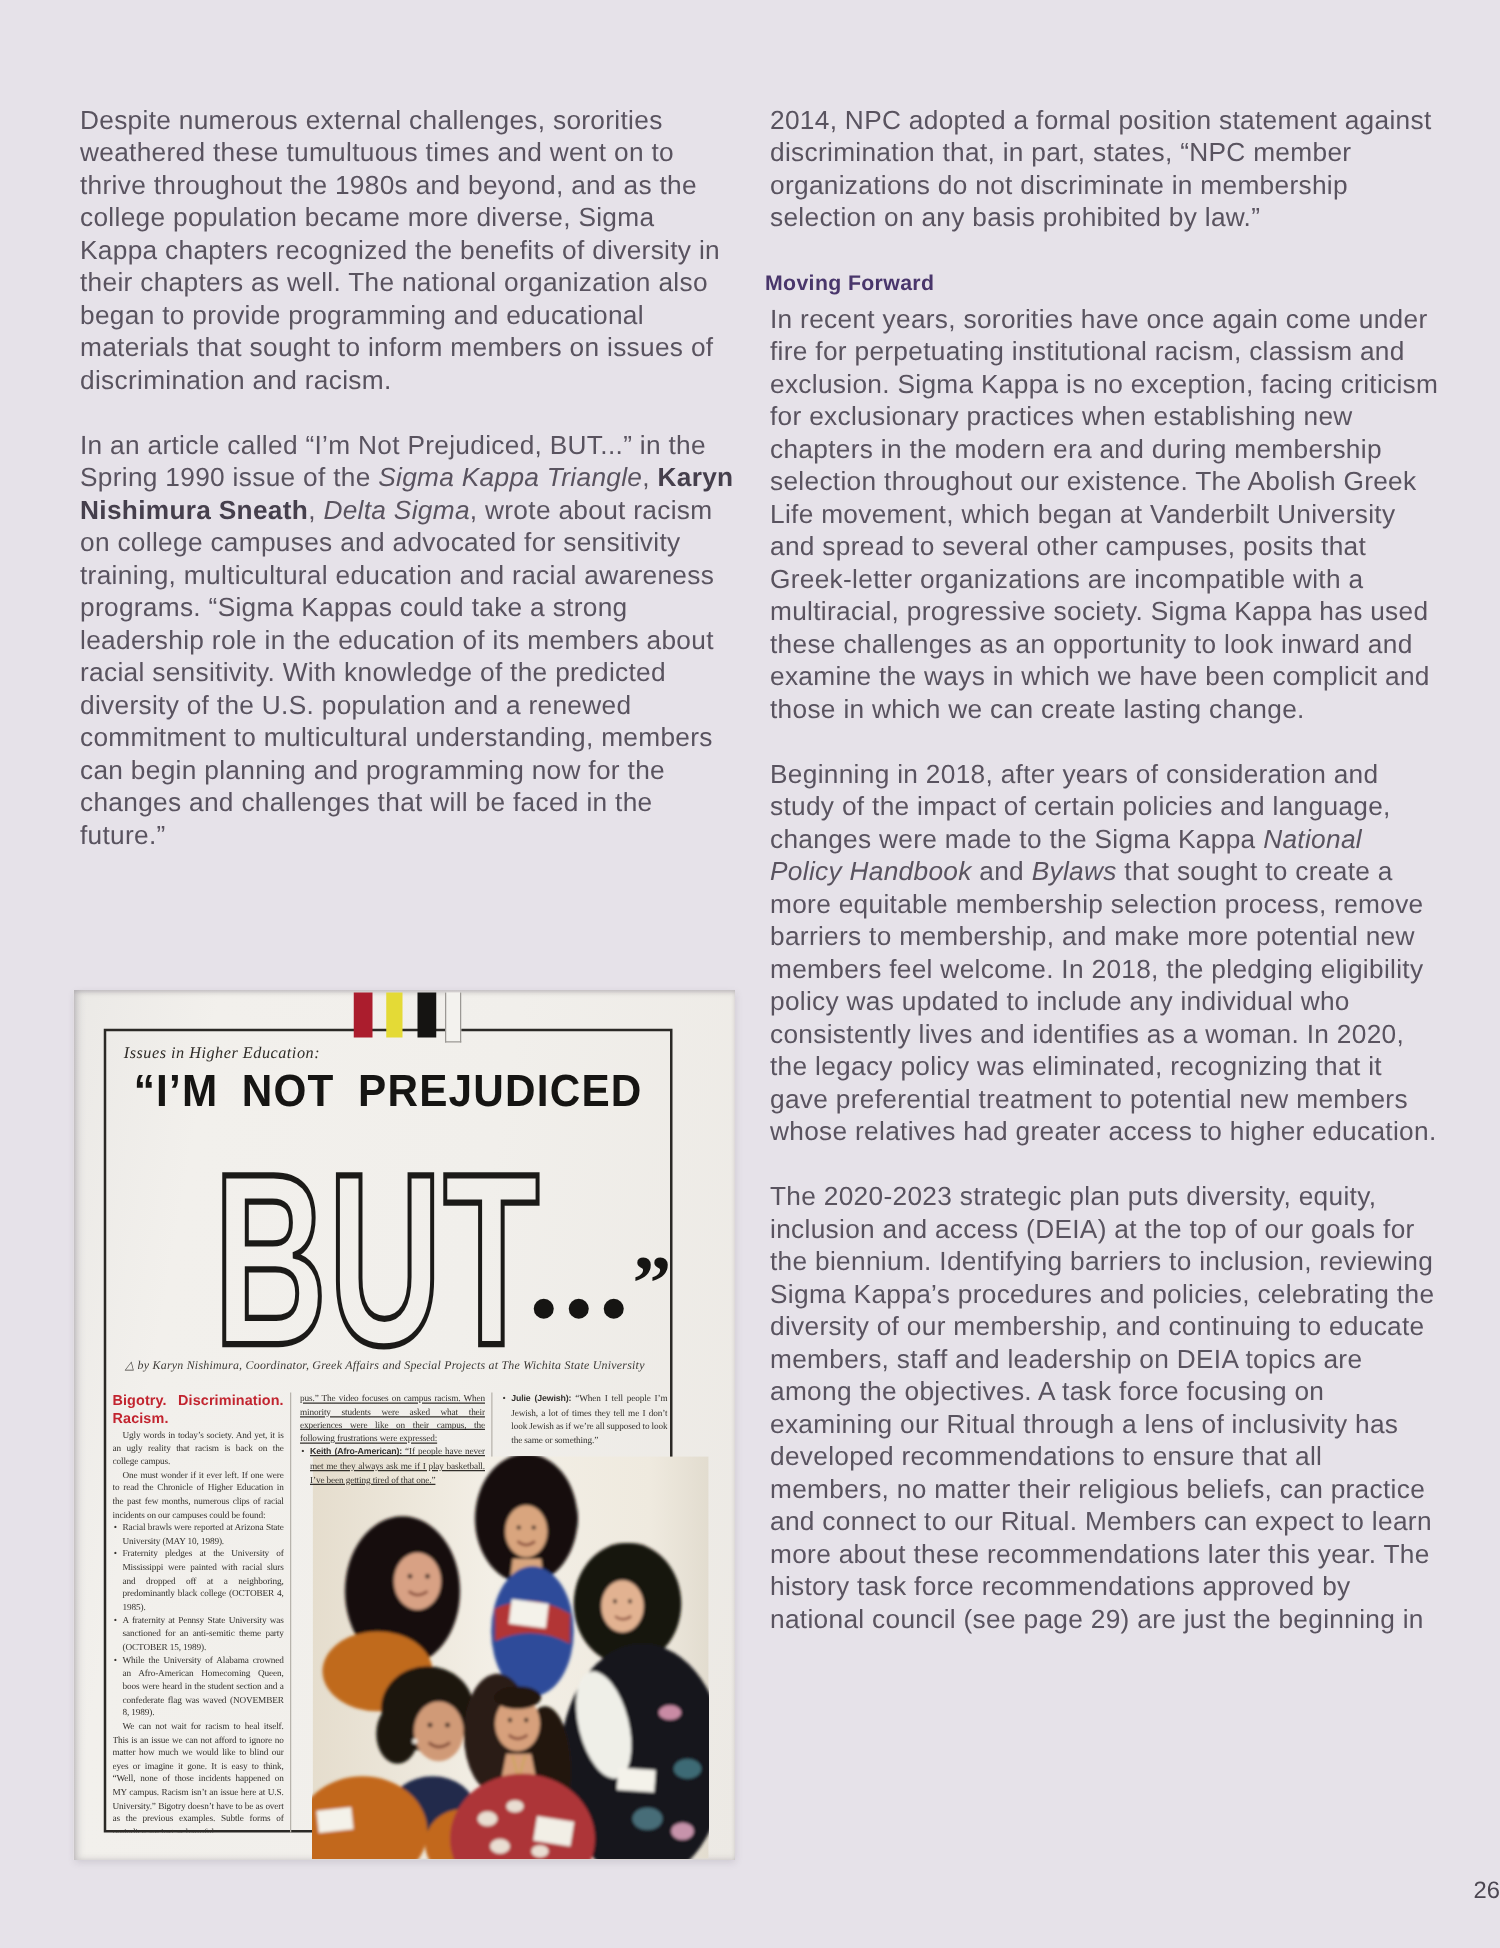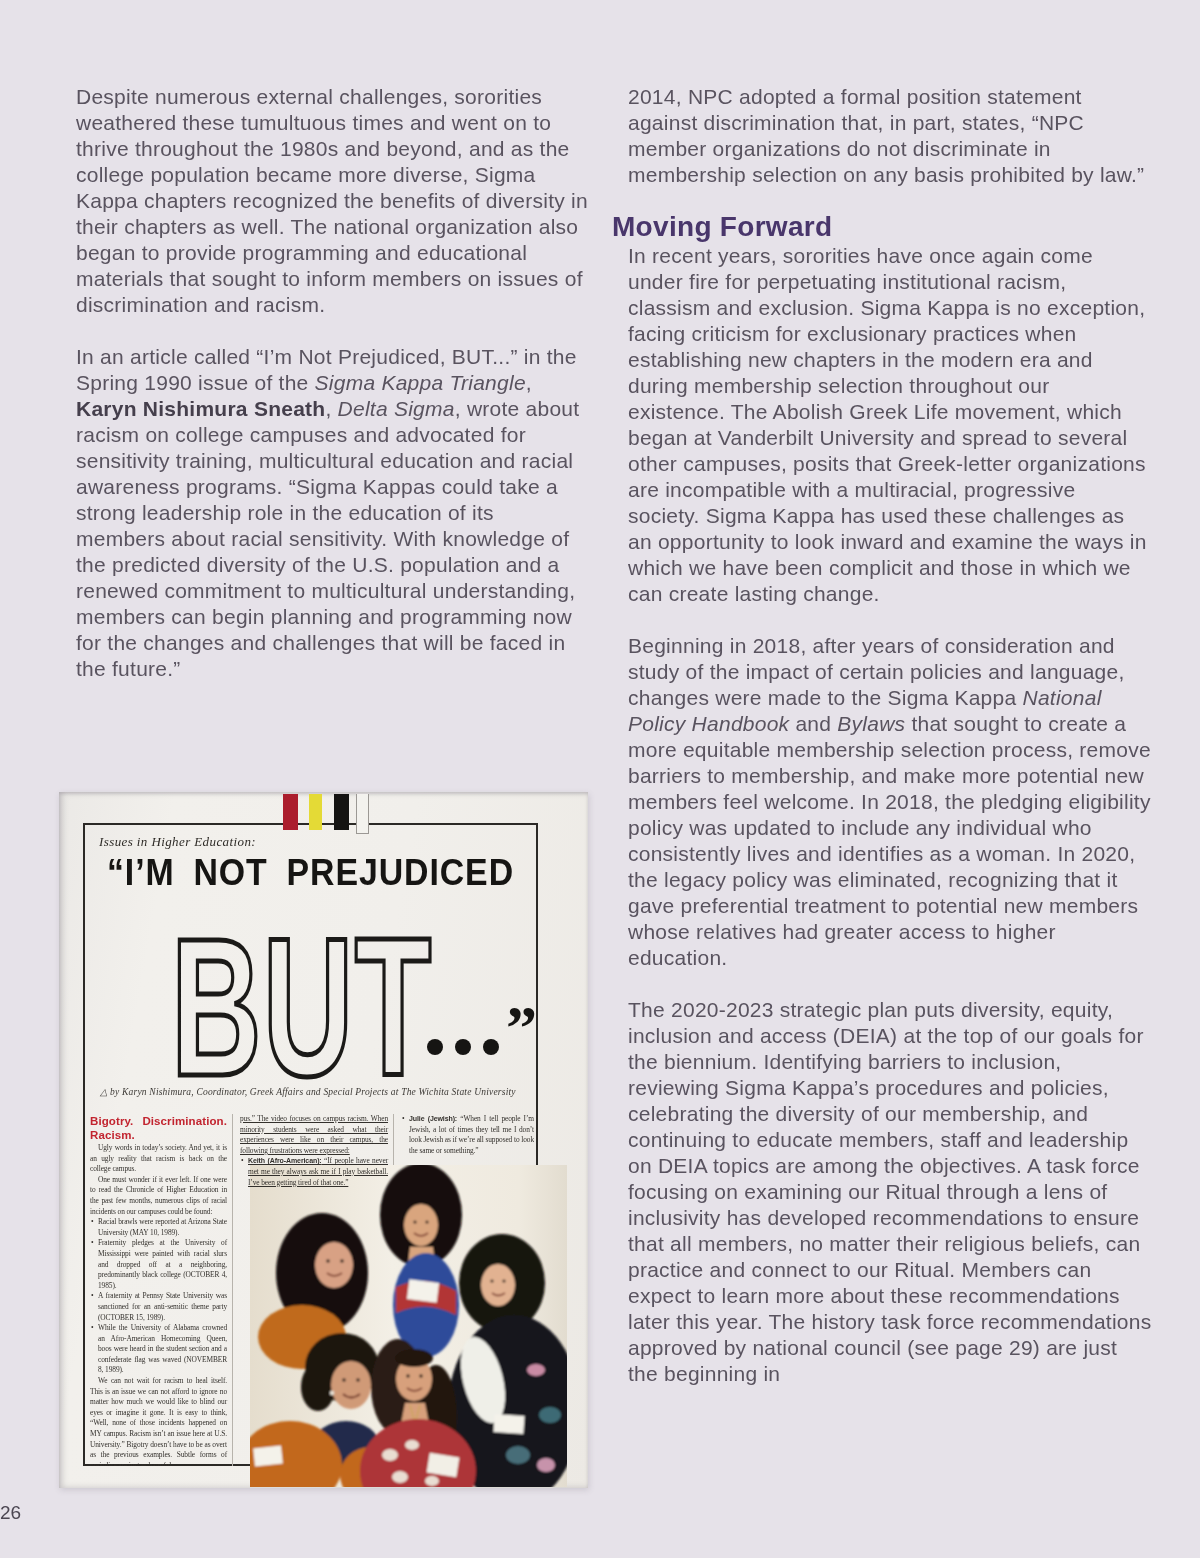--- a/index.html
+++ b/index.html
@@ -1,27 +1,27 @@
 <!DOCTYPE html>
 <html><head>
 <meta charset="utf-8">
 <style>
   html,body{margin:0;padding:0;}
   body{background:#e6e2e9;font-family:"Liberation Sans", sans-serif;}
   .canvas{position:relative;width:1200px;height:1558px;background:#e6e2e9;overflow:hidden;}
 
   
   .main-col{position:absolute;top:84px;color:#59535f;font-size:21px;line-height:26px;letter-spacing:.25px;}
-  .main-col p{margin:0 0 26px 16px;}
+  .main-col p{margin:0 0 26px 4px;}
   .col-left{left:60px;width:528px;}
   .col-right{left:612px;width:540px;}
   .seg-i{font-style:italic;}
   .seg-b{font-weight:bold;color:#453f4c;}
-  .section-heading{color:#49366b;font-weight:bold;font-size:28px;letter-spacing:.3px;margin:0 0 3px 0;}
-  .page-number{position:absolute;top:1502px;left:0;width:1200px;text-align:left;color:#4c4752;font-size:19px;}
+  .section-heading{color:#49366b;font-weight:bold;font-size:17px;letter-spacing:.3px;margin:0 0 3px 0;}
+  .page-number{position:absolute;top:1502px;left:0;width:1200px;text-align:right;color:#4c4752;font-size:19px;}
 
   
   .scan{position:absolute;left:59px;top:792px;width:529px;height:696px;margin:0;
         background:linear-gradient(100deg,#ebe9e6 0%,#f2f0ec 18%,#f1efeb 55%,#ece9e4 100%);
         box-shadow:inset 3px 0 6px rgba(120,115,125,.35), inset 0 2px 3px rgba(130,125,135,.25), 1px 2px 6px rgba(90,85,100,.18);}
   .scan *{box-sizing:border-box;}
   .scan-frame{position:absolute;left:24px;top:31px;width:455px;height:643px;border:2px solid #2b2926;background:transparent;}
   .bar{position:absolute;top:2px;}
   .bar-red{left:224px;width:15px;height:36px;background:#ab1d2d;}
   .bar-yellow{left:250px;width:13px;height:36px;background:#e4da36;}

